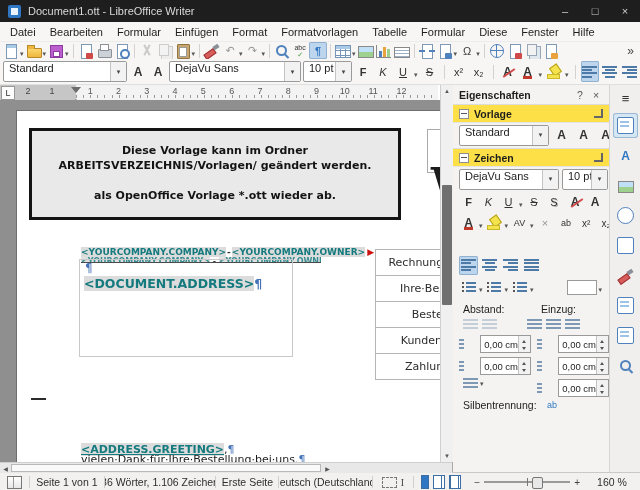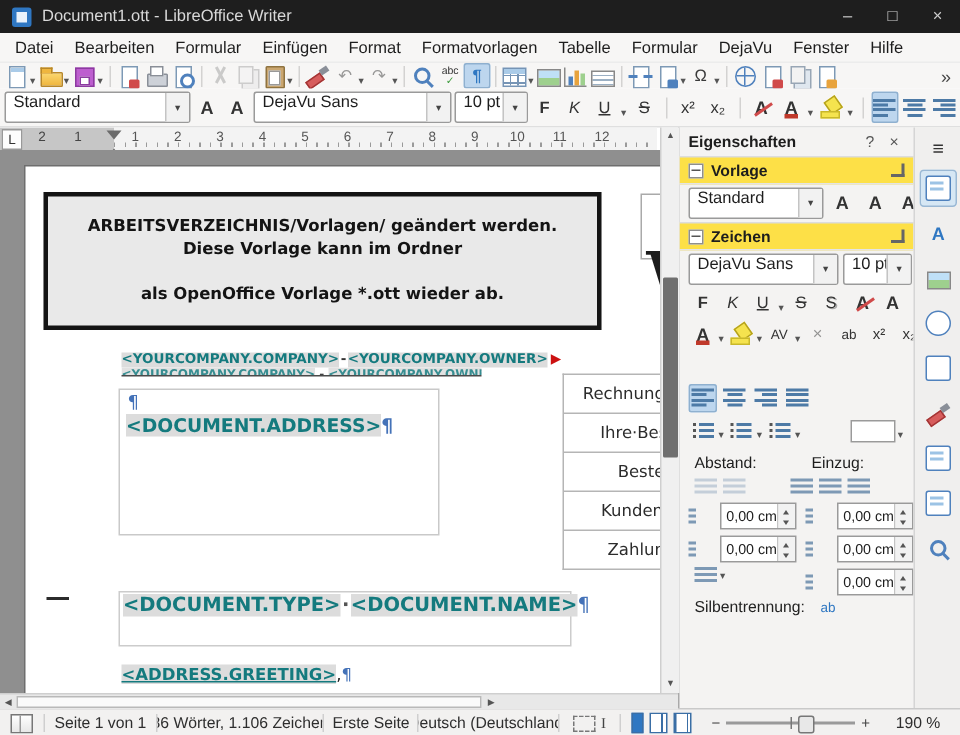--- a/index.html
+++ b/index.html
@@ -109,21 +109,21 @@
 
   
   #docarea{position:absolute;left:0;top:100px;width:452px;height:362px;background:#8f8f8f;overflow:hidden}
   #page{position:absolute;left:16px;top:10px;width:436px;height:352px;background:#fff;
         border-left:1px solid #6e6e6e;border-top:1px solid #6e6e6e;overflow:hidden;font-family:"DejaVu Sans",sans-serif}
   .notice{position:absolute;left:12px;top:17px;width:372px;height:92px;border:3px solid #141414;background:#e9e9e9;
           text-align:center;padding-top:12px;box-sizing:border-box}
   .notice div{font-size:11px;font-weight:700;color:#141414;line-height:15px;white-space:nowrap;min-height:15px}
   .ph{background:#dcdcdc;color:#147a7e}
   .pmark{color:#4472b8}
-  .hframe{position:absolute;left:64px;top:124px;width:240px;border-bottom:1px solid #4a4a4a}
+  .hframe{position:absolute;left:64px;top:136px;width:240px;border-bottom:1px solid #4a4a4a}
   .hline{font-size:9px;font-weight:600;white-space:nowrap;display:flex;align-items:center}
   .hline .hsep{color:#333;padding:0 1px}
   .ovfarrow{color:#cc1111;font-size:9px;margin-left:2px}
   .hclip{height:5px;overflow:hidden;font-size:8px;font-weight:600;white-space:nowrap;opacity:.85}
   .aframe{position:absolute;left:62px;top:148px;width:212px;height:96px;border:1px solid #c9c9c9}
   .aframe .p1{position:absolute;left:5px;top:1px;font-size:12px}
   .addr{position:absolute;left:4px;top:16px;font-size:12.5px;font-weight:600;white-space:nowrap}
   .logoframe{position:absolute;left:410px;top:18px;width:40px;height:42px;border:1px solid #aaa;background:#fff}
   .wmark{position:absolute;left:414px;top:52px;font-family:"DejaVu Serif","Liberation Serif",serif;
          font-size:44px;font-weight:700;color:#1c1c1c;line-height:44px}
@@ -232,21 +232,21 @@
   <div id="menubar">
 
   <span class="menu-item">Datei</span>
       <span class="menu-item">Bearbeiten</span>
       <span class="menu-item">Formular</span>
       <span class="menu-item">Einfügen</span>
       <span class="menu-item">Format</span>
       <span class="menu-item">Formatvorlagen</span>
       <span class="menu-item">Tabelle</span>
       <span class="menu-item">Formular</span>
-      <span class="menu-item">DejaVu</span>
+      <span class="menu-item">Diese</span>
       <span class="menu-item">Fenster</span>
       <span class="menu-item">Hilfe</span>
     </div>
 
   <div id="tb1">
     <span class="tbi">
         <span class="sh doc blue"></span>
       </span>
       <span class="caret">▾</span>
     <span class="tbi">
@@ -427,22 +427,22 @@
         <span>12</span>
       </div>
     <span class="indmark"></span>
   </div>
 
   <div id="docarea">
     <div id="page">
 
       <div class="notice">
 
-      <div>ARBEITSVERZEICHNIS/Vorlagen/ geändert werden.</div>
-          <div>Diese Vorlage kann im Ordner</div>
+      <div>Diese Vorlage kann im Ordner</div>
+          <div>ARBEITSVERZEICHNIS/Vorlagen/ geändert werden.</div>
           <div></div>
           <div>als OpenOffice Vorlage *.ott wieder ab.</div>
         </div>
 
       <div class="hframe">
         <div class="hline">
           <span class="ph">&lt;YOURCOMPANY.COMPANY&gt;</span>
           <span class="hsep"> - </span>
           <span class="ph">&lt;YOURCOMPANY.OWNER&gt;</span>
           <span class="ovfarrow">▶</span>
@@ -478,30 +478,28 @@
           <div class="itr">
             <span>Kundennu</span>
           </div>
           <div class="itr">
             <span>Zahlungs</span>
           </div>
         </div>
 
       <div class="foldmark"></div>
 
-      <div class="tframe">
-        <div class="tline">
-          <span class="ph">&lt;DOCUMENT.TYPE&gt;</span><span class="tsep">·</span><span class="ph">&lt;DOCUMENT.NAME&gt;</span><span class="pmark">¶</span>
-        </div>
-      </div>
 
       <div class="greet">
         <span class="ph">&lt;ADDRESS.GREETING&gt;</span><span>,</span><span class="pmark">¶</span>
       </div>
 
+      <div class="bodyline">
+        <span>vielen·Dank·für·Ihre·Bestellung·bei·uns.</span><span class="pmark">¶</span>
+      </div>
 
     </div>
   </div>
 
   <div id="vscroll">
     <span class="arr top">▲</span>
     <div id="vthumb"></div>
     <span class="arr bot">▼</span>
   </div>
 
@@ -768,16 +766,16 @@
       <span class="vp dual" style="border-left-width:2px"></span>
     </span>
     <span class="slider">
       <span style="font-size:10px;color:#444">−</span>
       <span class="sl-track">
         <span class="sl-notch"></span>
         <span class="sl-handle"></span>
       </span>
       <span style="font-size:10px;color:#444">+</span>
     </span>
-    <span class="scell szoom">190 %</span>
+    <span class="scell szoom">160 %</span>
   </div>
 
 </div>
 
 </body></html>

